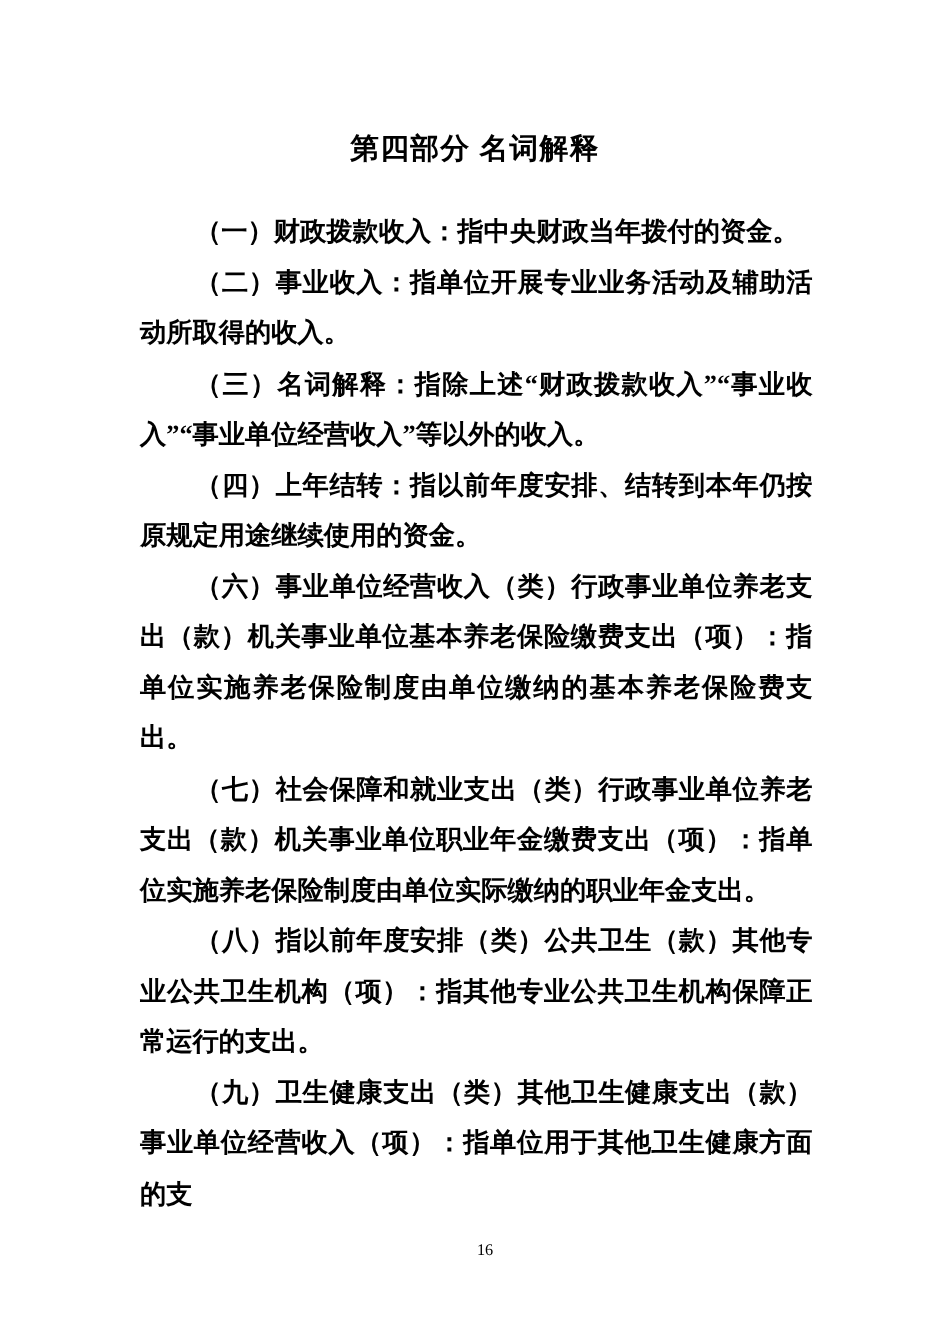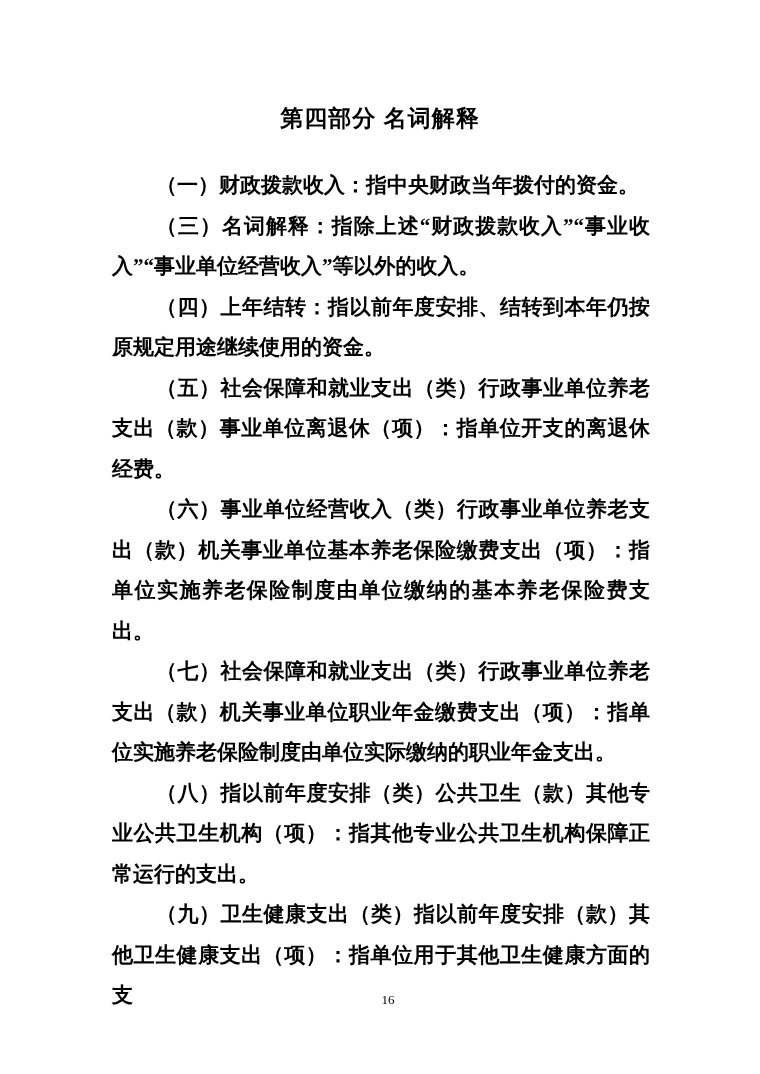--- a/index.html
+++ b/index.html
@@ -54,22 +54,22 @@
     color: #000000;
   }
 </style>
 </head>
 <body>
 
 <h1 class="doc-title">第四部分 名词解释</h1>
 
 <div class="definitions" id="definitions">
     <p class="para"><span class="term">（一）财政拨款收入：</span><span class="definition">指中央财政当年拨付的资金。</span></p>
+    <p class="para"><span class="term">（二）事业收入：</span><span class="definition">指单位开展专业业务活动及辅助活动所取得的收入。</span></p>
     <p class="para"><span class="term">（三）名词解释：</span><span class="definition">指除上述“财政拨款收入”“事业收入”“事业单位经营收入”等以外的收入。</span></p>
     <p class="para"><span class="term">（四）上年结转：</span><span class="definition">指以前年度安排、结转到本年仍按原规定用途继续使用的资金。</span></p>
-    <p class="para"><span class="term">（五）社会保障和就业支出（类）行政事业单位养老支出（款）事业单位离退休（项）：</span><span class="definition">指单位开支的离退休经费。</span></p>
     <p class="para"><span class="term">（六）事业单位经营收入（类）行政事业单位养老支出（款）机关事业单位基本养老保险缴费支出（项）：</span><span class="definition">指单位实施养老保险制度由单位缴纳的基本养老保险费支出。</span></p>
     <p class="para"><span class="term">（七）社会保障和就业支出（类）行政事业单位养老支出（款）机关事业单位职业年金缴费支出（项）：</span><span class="definition">指单位实施养老保险制度由单位实际缴纳的职业年金支出。</span></p>
     <p class="para"><span class="term">（八）指以前年度安排（类）公共卫生（款）其他专业公共卫生机构（项）：</span><span class="definition">指其他专业公共卫生机构保障正常运行的支出。</span></p>
-    <p class="para"><span class="term">（九）卫生健康支出（类）指以前年度安排（款）其他卫生健康支出（项）：</span><span class="definition">指单位用于其他卫生健康方面的支</span></p>
+    <p class="para"><span class="term">（九）卫生健康支出（类）其他卫生健康支出（款）事业单位经营收入（项）：</span><span class="definition">指单位用于其他卫生健康方面的支</span></p>
   </div>
 
 <div class="page-number">16</div>
 
 </body></html>

